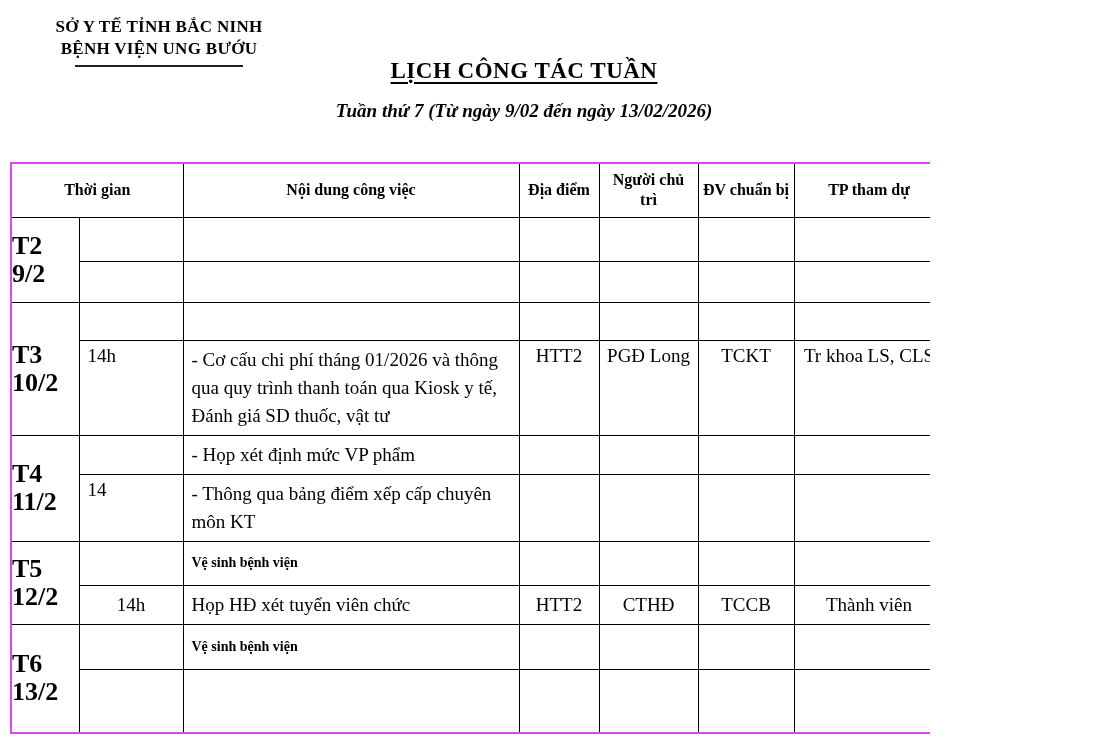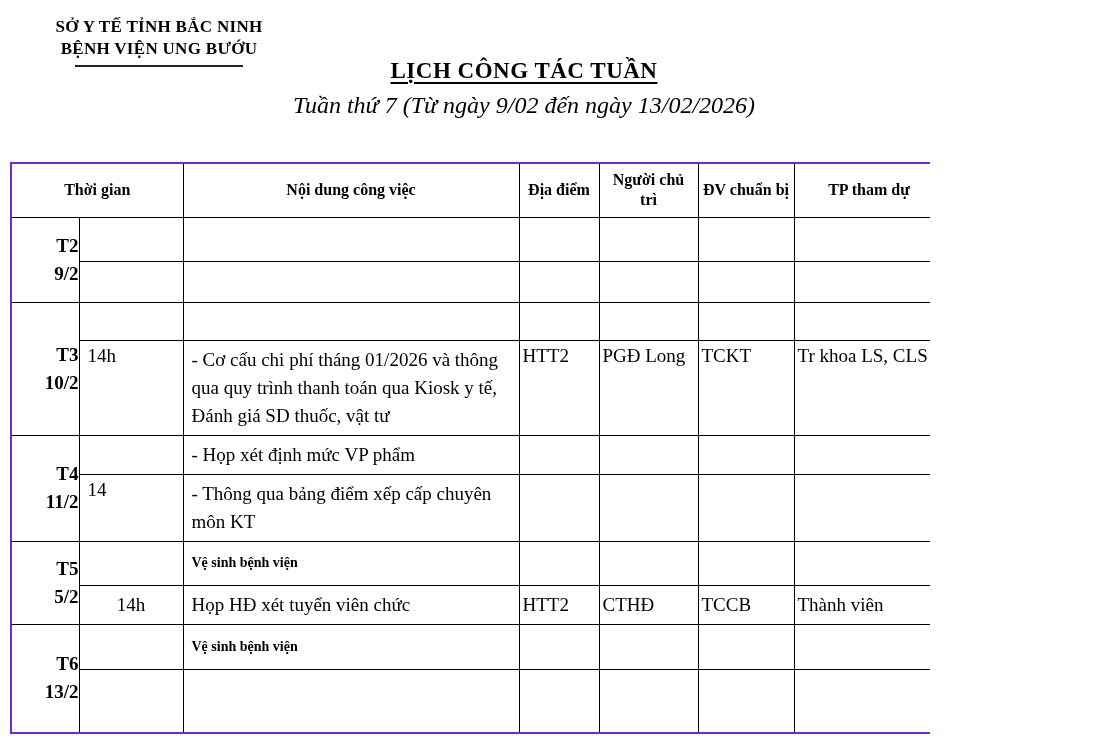--- a/index.html
+++ b/index.html
@@ -44,72 +44,72 @@
   .doc-title {
     font-size: 23px;
     font-weight: bold;
     letter-spacing: 0.5px;
     text-decoration: underline;
     text-decoration-thickness: 2px;
     text-underline-offset: 4px;
     display: inline-block;
   }
   .doc-subtitle {
-    margin-top: 8px;
-    font-size: 24px;
-    font-weight: normal;
+    margin-top: 16px;
+    font-size: 19px;
+    font-weight: bold;
     font-style: italic;
   }
   .intro-line {
     position: absolute;
     left: 0;
     right: 0;
     top: 112px;
     text-align: center;
     font-style: italic;
     font-size: 18px;
   }
   
   table.schedule {
     position: absolute;
     left: 10px;
     top: 162px;
     width: 1087px;
     border-collapse: collapse;
     table-layout: fixed;
-    border: 2px solid #6d28d9;
+    border: 2px solid #d946ef;
     font-size: 19px;
   }
   table.schedule th, table.schedule td {
     border: 1.5px solid #000;
     vertical-align: middle;
     overflow: hidden;
   }
   table.schedule thead th {
     font-size: 16px;
     font-weight: bold;
     text-align: center;
     line-height: 20px;
     padding: 2px 4px;
   }
   td.day-cell {
-    text-align: right;
-    font-weight: bold;
-    font-size: 19px;
+    text-align: left;
+    font-weight: bold;
+    font-size: 26px;
     line-height: 28px;
   }
   td.time-cell { padding: 4px 6px 4px 8px; text-align: left; }
   td.time-cell.t-center { text-align: center; padding: 4px 2px; }
   td.content-cell {
     text-align: left;
     padding: 5px 8px;
     line-height: 28px;
   }
   td.content-cell.bold { font-weight: bold; font-size: 14px; }
-  td.c-cell { text-align: left; padding: 4px 3px; }
+  td.c-cell { text-align: center; padding: 4px 3px; }
   tr.v-top td { vertical-align: top; }
 </style>
 </head>
 <body>
 
 <div class="page">
 
   <div class="org-block">
     <div>SỞ Y TẾ TỈNH BẮC NINH</div>
     <div>BỆNH VIỆN UNG BƯỚU</div>
@@ -207,21 +207,21 @@
           <td class="content-cell">- Thông qua bảng điểm xếp cấp chuyên môn KT</td>
           <td class="c-cell"></td>
           <td class="c-cell"></td>
           <td class="c-cell"></td>
           <td class="c-cell"></td>
           <td class="c-cell"></td>
         </tr>
         <tr style="height: 44px;">
           <td class="day-cell" rowspan="2">
             <div>T5</div>
-            <div>5/2</div>
+            <div>12/2</div>
           </td>
           <td class="time-cell"></td>
           <td class="content-cell bold">Vệ sinh bệnh viện</td>
           <td class="c-cell"></td>
           <td class="c-cell"></td>
           <td class="c-cell"></td>
           <td class="c-cell"></td>
           <td class="c-cell"></td>
         </tr>
         <tr style="height: 38px;">

